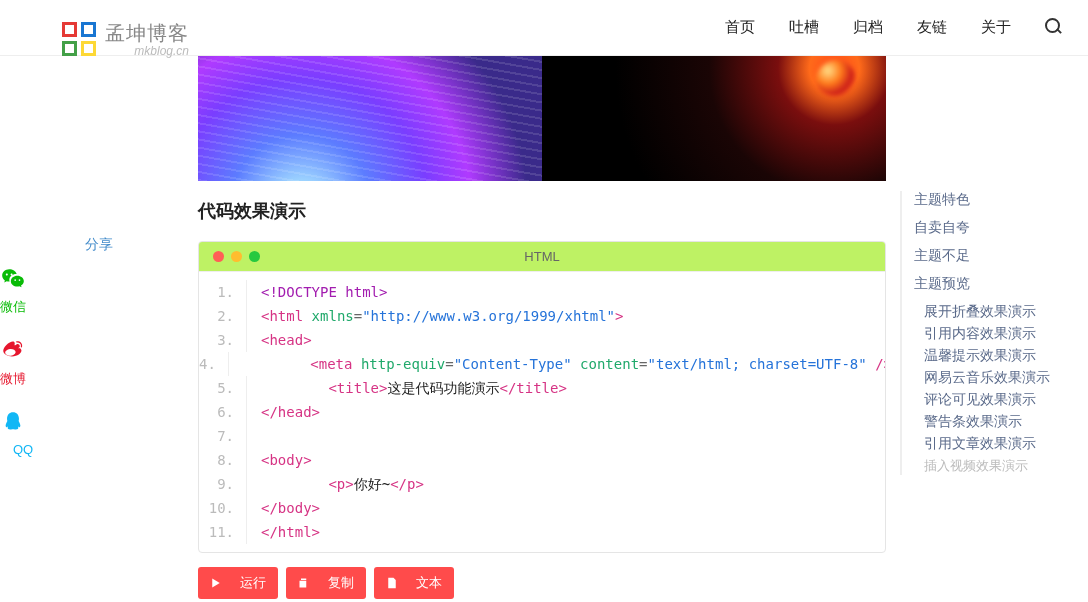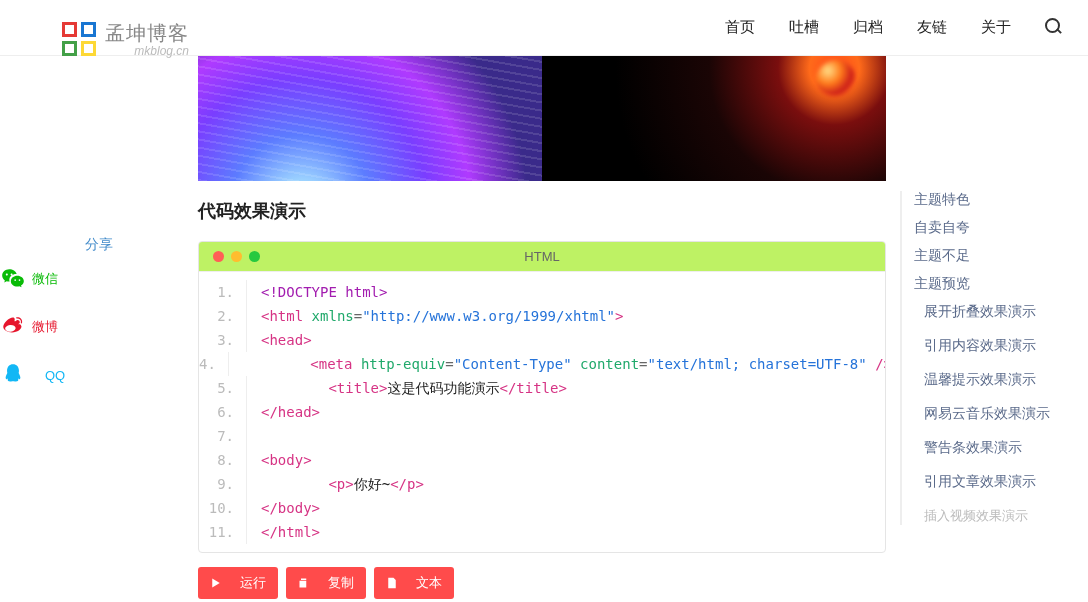--- a/index.html
+++ b/index.html
@@ -20,21 +20,21 @@
 .topnav { display: flex; gap: 34px; }
 .topnav a { color: #222; text-decoration: none; font-size: 15px; cursor: pointer; }
 .search-ico { width: 15px; height: 15px; cursor: pointer; display: inline-block; position: relative; }
 .search-ico::before { content: ""; position: absolute; width: 11px; height: 11px; border: 2px solid #333; border-radius: 50%; top: 0; left: 0; }
 .search-ico::after { content: ""; position: absolute; width: 6px; height: 2px; background: #333; transform: rotate(45deg); top: 12px; left: 11px; }
 
 
 .page { display: flex; width: 1088px; }
 .share-col { width: 198px; padding-top: 180px; text-align: center; font-size: 14px; }
 .share-title { color: #428bca; margin-bottom: 12px; }
-.share-item { display: flex; flex-direction: row; align-items: center; gap: 6px; margin-bottom: 22px; cursor: pointer; }
+.share-item { display: flex; flex-direction: column; align-items: flex-start; gap: 6px; margin-bottom: 22px; cursor: pointer; }
 .share-item .lbl { font-size: 13px; }
 .ic-wechat { color: #09bb07; } .lbl-wechat { color: #09bb07; }
 .ic-weibo { color: #e6162d; } .lbl-weibo { color: #e6162d; }
 .ic-qq { color: #12b7f5; } .lbl-qq { color: #12b7f5; margin-left: 13px; }
 .ic-svg { width: 26px; height: 26px; }
 
 .main-col { width: 688px; padding-bottom: 40px; }
 .hero { display: flex; height: 125px; overflow: hidden; margin-bottom: 18px; }
 .hero-l { flex: 1; background: radial-gradient(circle at 30% 120%, #ffffff 0%, #a0d8ff 8%, #5c7cff 25%, #7a3dff 45%, #b03aff 60%, #3a2a8a 80%); position: relative; }
 .hero-l::after { content: ""; position: absolute; inset: 0; background: repeating-linear-gradient(10deg, rgba(255,255,255,0.12) 0 2px, transparent 2px 8px); }
@@ -63,21 +63,21 @@
 
 
 .code-actions { display: flex; gap: 8px; margin-top: 14px; }
 .cbtn { background: #ff4b4b; color: #fff; border: none; border-radius: 3px; padding: 7px 12px; font-size: 13px; cursor: pointer; display: flex; align-items: center; gap: 18px; }
 .cbtn .bi { width: 12px; height: 12px; fill: #fff; }
 
 
 .toc-col { width: 202px; padding-top: 135px; padding-left: 14px; font-size: 14px; position: relative; }
 .toc-list { border-left: 2px solid #eee; padding-left: 12px; display: flex; flex-direction: column; gap: 10px; color: #5a6a8a; }
 .toc-list a { color: #5a6a8a; text-decoration: none; cursor: pointer; }
-.toc-sub { padding-left: 10px; display: flex; flex-direction: column; gap: 16px; }
+.toc-sub { padding-left: 10px; display: flex; flex-direction: column; gap: 4px; }
 .toc-cut { color: #bbb; font-size: 13px; }
 </style>
 </head>
 <body>
 
 <div class="topbar">
   <div class="brand">
     <div class="logo-wrap">
       <div class="logo-sq r"></div>
         <div class="logo-sq b"></div>
@@ -215,19 +215,20 @@
     <div class="toc-list" id="toc-list">
         <a>主题特色</a>
         <a>自卖自夸</a>
         <a>主题不足</a>
         <a>主题预览</a>
         <div class="toc-sub">
           <a>展开折叠效果演示</a>
           <a>引用内容效果演示</a>
           <a>温馨提示效果演示</a>
           <a>网易云音乐效果演示</a>
+          <a>评论可见效果演示</a>
           <a>警告条效果演示</a>
           <a>引用文章效果演示</a>
           <span class="toc-cut">插入视频效果演示</span>
         </div>
       </div>
   </aside>
 </div>
 
 </body></html>

